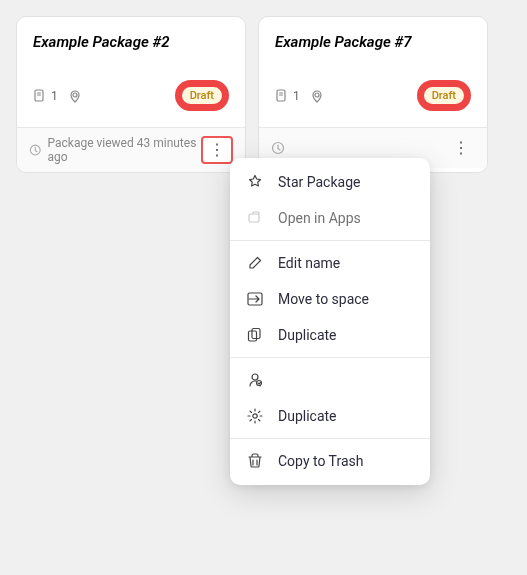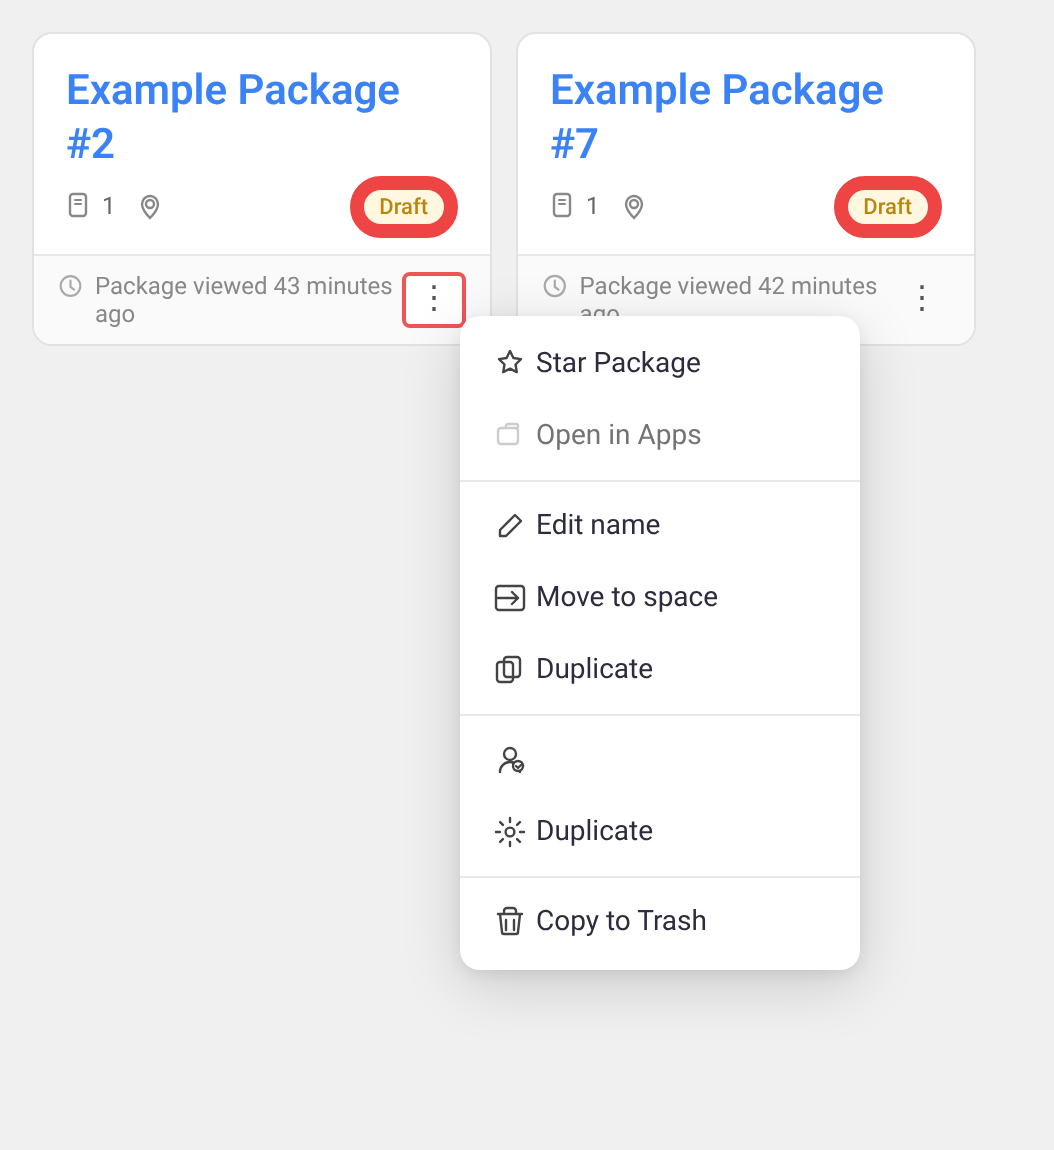--- a/index.html
+++ b/index.html
@@ -29,24 +29,25 @@
 
     .card-body {
       padding: 16px;
       height: 110px;
       display: flex;
       flex-direction: column;
       justify-content: space-between;
     }
 
     .card-title {
-      font-size: 21px;
+      font-size: 15px;
       font-weight: 600;
-      color: #3b82f6;
+      color: #000000;
       line-height: 1.3;
+      font-style: italic;
     }
 
     .card-meta {
       display: flex;
       align-items: center;
       justify-content: space-between;
     }
 
     .card-icons {
       display: flex;
@@ -76,20 +77,21 @@
       border-top: 1px solid #e8e8e8;
       padding: 8px 12px;
       display: flex;
       align-items: center;
       justify-content: space-between;
       background: #fafafa;
     }
 
     .footer-text {
       display: flex;
+      align-items: center;
       gap: 6px;
       font-size: 12px;
       color: #888;
     }
 
     .three-dots-btn {
       background: none;
       border: none;
       cursor: pointer;
       padding: 4px 6px;
@@ -120,21 +122,21 @@
       border-radius: 10px;
       box-shadow: 0 8px 30px rgba(0,0,0,0.15), 0 2px 8px rgba(0,0,0,0.08);
       width: 200px;
       overflow: hidden;
       padding: 6px 0;
     }
 
     .menu-item {
       display: flex;
       align-items: center;
-      gap: 4px;
+      gap: 14px;
       padding: 9px 16px;
       font-size: 14px;
       color: #2c2c3e;
       cursor: pointer;
       white-space: nowrap;
     }
 
     .menu-item.disabled {
       color: #737373;
       cursor: default;
@@ -225,21 +227,20 @@
         </div>
         <span class="draft-badge">Draft</span>
       </div>
     </div>
     <div class="card-footer">
       <div class="footer-text">
         <svg width="14" height="14" viewBox="0 0 14 14" fill="none">
           <circle cx="7" cy="7" r="5.5" stroke="#aaa" stroke-width="1.2" fill="none"></circle>
           <path d="M7 4v3.5l2 1.5" stroke="#aaa" stroke-width="1.2" stroke-linecap="round"></path>
         </svg>
-        <span>Package viewed 42 minutes ago</span>
       </div>
       <button class="three-dots-btn">
         ⋮
       </button>
     </div>
   </div>
 </div>
 
 <div class="dropdown-overlay">
   <div class="dropdown-menu">

